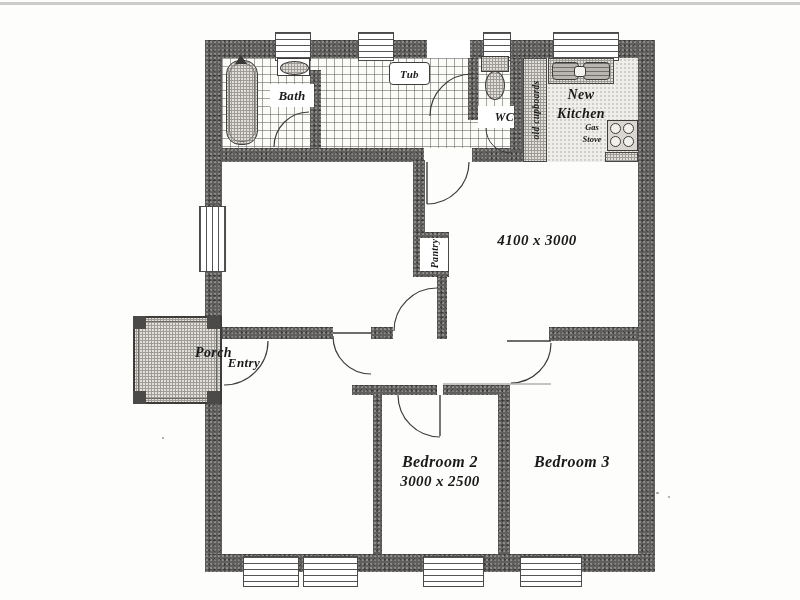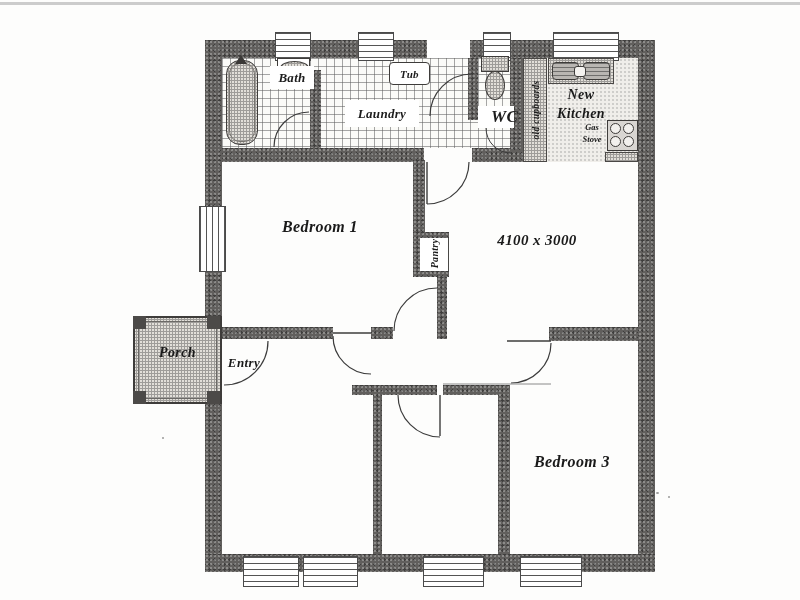--- a/index.html
+++ b/index.html
@@ -134,48 +134,48 @@
     <path d="M 507 341 L 551 341" fill="none" stroke="#3c3c3c" stroke-width="1.4"></path>
     <path d="M 551 343 A 40 40 0 0 1 511 383" fill="none" stroke="#3c3c3c" stroke-width="1.2"></path>
     <path d="M 427 162 L 427 204" fill="none" stroke="#3c3c3c" stroke-width="1.4"></path>
     <path d="M 427 204 A 42 42 0 0 0 469 162" fill="none" stroke="#3c3c3c" stroke-width="1.2"></path>
     <path d="M 274 147 A 35 35 0 0 1 309 112" fill="none" stroke="#3c3c3c" stroke-width="1.2"></path>
     <path d="M 430 116 A 42 42 0 0 1 472 74" fill="none" stroke="#3c3c3c" stroke-width="1.2"></path>
     <path d="M 486 128 A 25 25 0 0 0 511 153" fill="none" stroke="#3c3c3c" stroke-width="1"></path>
     <path d="M 443 384 L 551 384" fill="none" stroke="#8a8a8a" stroke-width="1"></path>
   </svg>
 
-  <div class="lbox" style="left:270px;top:66px;width:44px;height:23px;">
+  <div class="lbox" style="left:270px;top:84px;width:44px;height:23px;">
     <span class="txt" style="font-size:13px;">Bath</span>
   </div>
   <div class="lbox" style="left:389px;top:62px;width:39px;height:21px;border:1.5px solid #3e3c3a;border-radius:4px;">
     <span class="txt" style="font-size:11px;">Tub</span>
   </div>
-  <div class="lbox" style="left:345px;top:100px;width:74px;height:27px;">
-    <span class="txt" style="font-size:13px;">Laundry</span>
-  </div>
   <div class="lbox" style="left:478px;top:106px;width:36px;height:22px;">
-    <span class="txt" style="font-size:17px;margin-left:17px;">WC</span>
+    <span class="txt" style="font-size:12px;margin-left:17px;">WC</span>
   </div>
 
   <div class="rlabel" style="left:550px;top:86px;width:62px;">
     <span class="nm" style="font-size:14px;line-height:1.35;">New Kitchen</span>
   </div>
   <div class="rlabel" style="left:577px;top:122px;width:30px;">
     <span style="font-size:8.5px;font-style:italic;font-weight:700;line-height:1.4;display:block;">Gas Stove</span>
   </div>
   <div class="rlabel" style="left:250px;top:217px;width:140px;">
-    <span class="nm">Bedroom 1</span>
   </div>
   <div class="rlabel" style="left:466px;top:231px;width:142px;">
     <span class="dm">4100 x 3000</span>
   </div>
+  <div class="rlabel" style="left:375px;top:452px;width:130px;">
+    <span class="nm">Bedroom 2</span>
+    <span class="dm">3000 x 2500</span>
+  </div>
   <div class="rlabel" style="left:506px;top:452px;width:132px;">
     <span class="nm">Bedroom 3</span>
   </div>
-  <div class="rlabel" style="left:140px;top:344px;width:75px;z-index:6;">
+  <div class="rlabel" style="left:140px;top:344px;width:75px;z-index:6;padding-left:36px;">
     <span class="nm" style="font-size:14px;">Porch</span>
   </div>
   <div class="rlabel" style="left:221px;top:355px;width:46px;">
     <span class="nm" style="font-size:13px;">Entry</span>
   </div>
 
 </div>
 
 </body></html>

